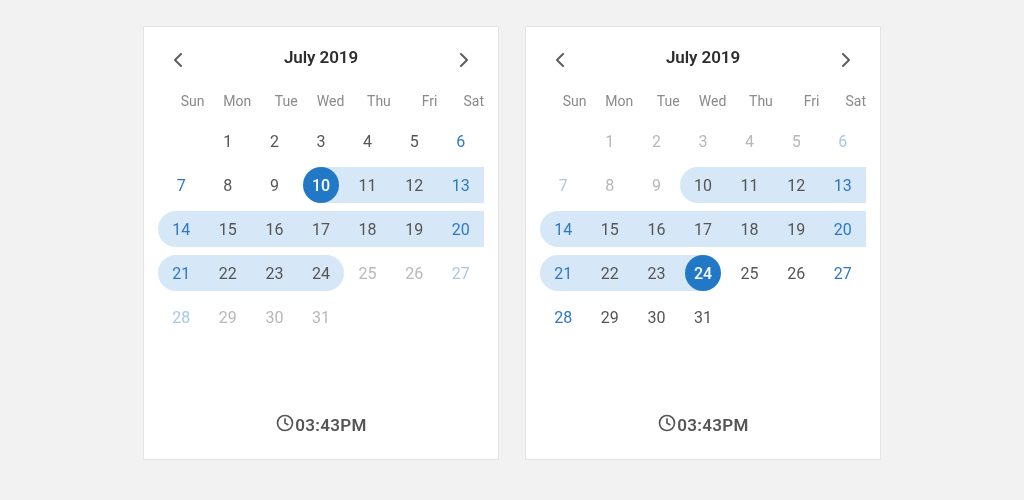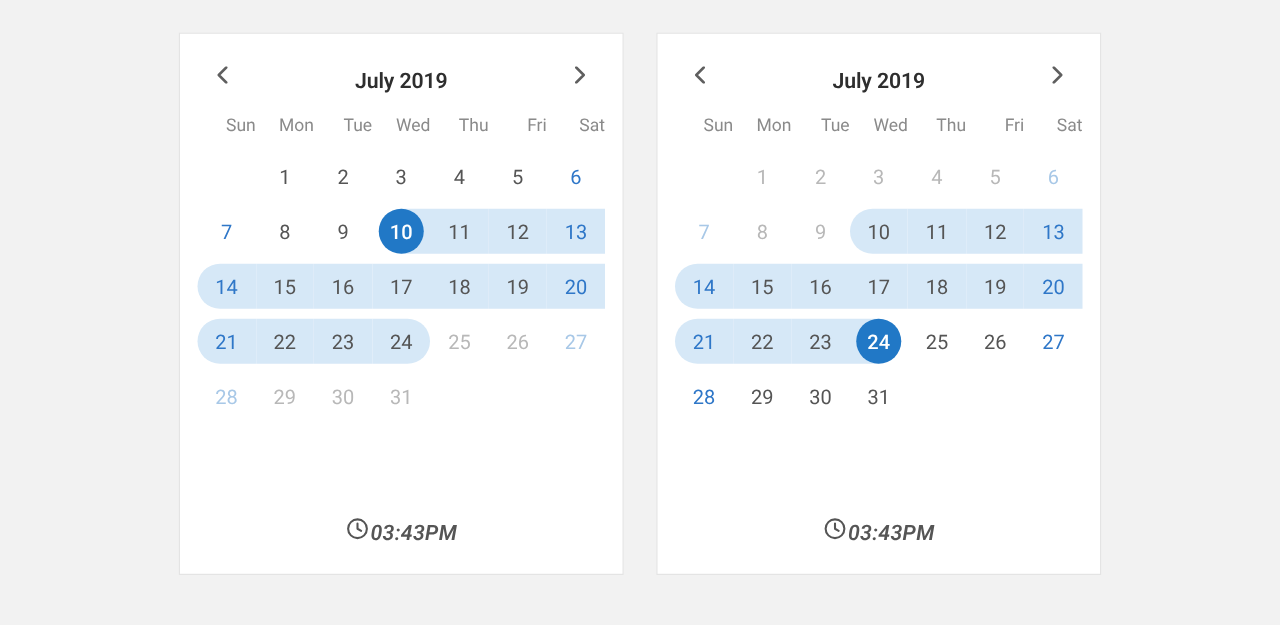--- a/index.html
+++ b/index.html
@@ -25,21 +25,21 @@
     width: 356px;
     background: #fff;
     border: 1px solid #e4e4e4;
     box-sizing: border-box;
     padding: 16px 14px 8px 14px;
     display: flex;
     flex-direction: column;
   }
   .cal-header {
     display: flex;
-    align-items: flex-end;
+    align-items: flex-start;
     justify-content: space-between;
     padding: 4px 6px 12px 6px;
   }
   .cal-title {
     font-size: 17px;
     font-weight: 600;
     color: #2e2e2e;
     letter-spacing: -0.1px;
   }
   .nav-btn {
@@ -99,24 +99,23 @@
     background: #2178c6;
     color: #fff !important;
     font-weight: 500;
   }
   .selected .range-bg.selbg-left  { right: 50%; }
   .selected .range-bg.selbg-right { left: 50%; }
   .time-row {
     margin-top: auto;
     padding: 24px 0 14px 0;
     display: flex;
-    align-items: flex-end;
+    align-items: center;
     justify-content: center;
     color: #555;
-    font-style: italic;
   }
   .time-row svg { width: 20px; height: 20px; }
   .time-text { font-size: 17px; font-weight: 600; color: #555; letter-spacing: 0.3px; }
   .spacer { height: 50px; }
 </style>
 </head>
 <body>
 
 <div class="stage" id="stage">
     <div class="calendar">

